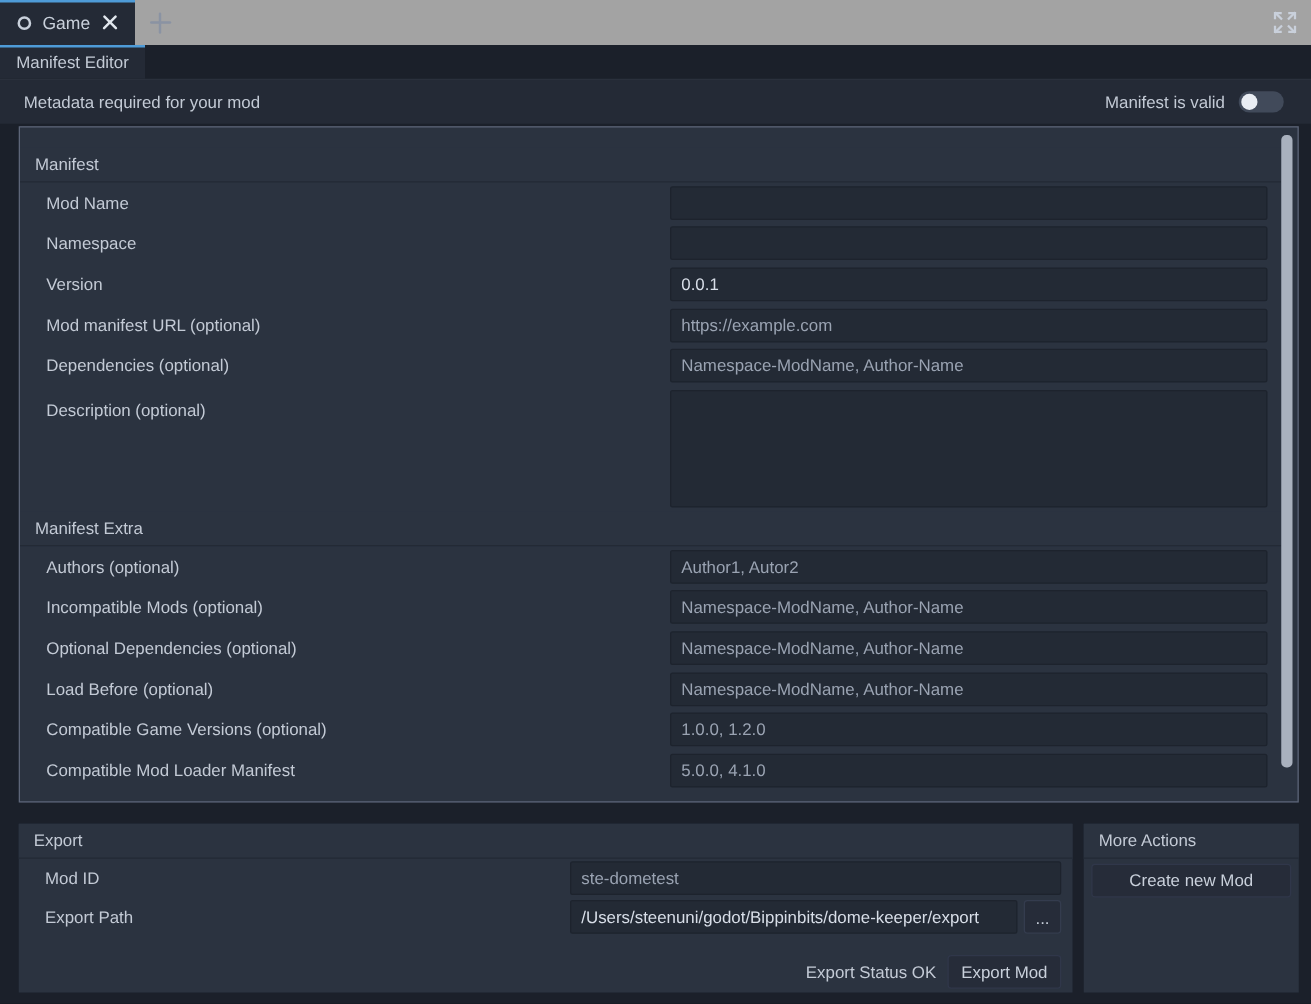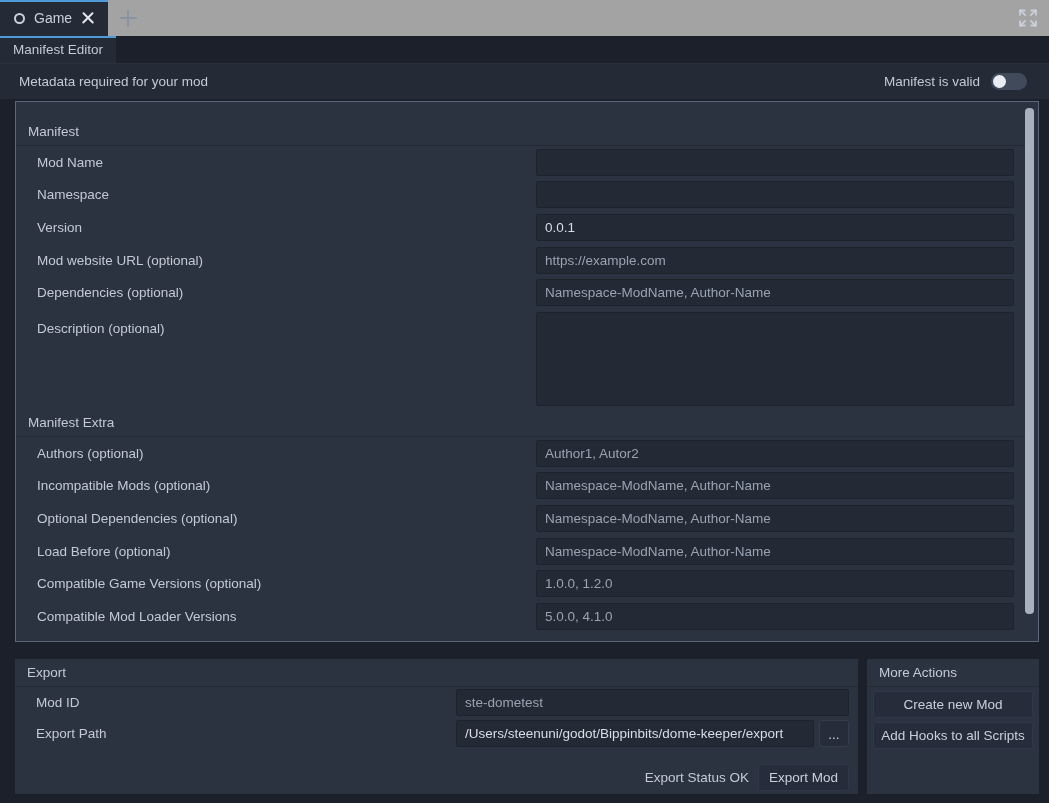--- a/index.html
+++ b/index.html
@@ -422,21 +422,21 @@
               <span class="ph"></span>
             </div>
           </div>
           <div class="frow">
             <span class="flabel">Version</span>
             <div class="field">
               <span class="val">0.0.1</span>
             </div>
           </div>
           <div class="frow">
-            <span class="flabel">Mod website URL (optional)</span>
+            <span class="flabel">Mod manifest URL (optional)</span>
             <div class="field">
               <span class="ph">https://example.com</span>
             </div>
           </div>
           <div class="frow">
             <span class="flabel">Dependencies (optional)</span>
             <div class="field">
               <span class="ph">Namespace-ModName, Author-Name</span>
             </div>
           </div>
@@ -474,21 +474,21 @@
               <span class="ph">Namespace-ModName, Author-Name</span>
             </div>
           </div>
           <div class="frow">
             <span class="flabel">Compatible Game Versions (optional)</span>
             <div class="field">
               <span class="ph">1.0.0, 1.2.0</span>
             </div>
           </div>
           <div class="frow">
-            <span class="flabel">Compatible Mod Loader Versions</span>
+            <span class="flabel">Compatible Mod Loader Manifest</span>
             <div class="field">
               <span class="ph">5.0.0, 4.1.0</span>
             </div>
           </div>
         </div>
 
     </div>
     <div class="vscroll">
       <div class="thumb"></div>
     </div>
@@ -517,18 +517,17 @@
       <div class="erow status">
         <span class="status-text">Export Status OK</span>
         <button class="btn">Export Mod</button>
       </div>
     </div>
 
     <div class="panel more">
       <div class="section-head">More Actions</div>
       <div class="more-list" id="more-actions-list">
           <button class="btn">Create new Mod</button>
-          <button class="btn">Add Hooks to all Scripts</button>
         </div>
     </div>
 
   </div>
 </div>
 
 </body></html>

